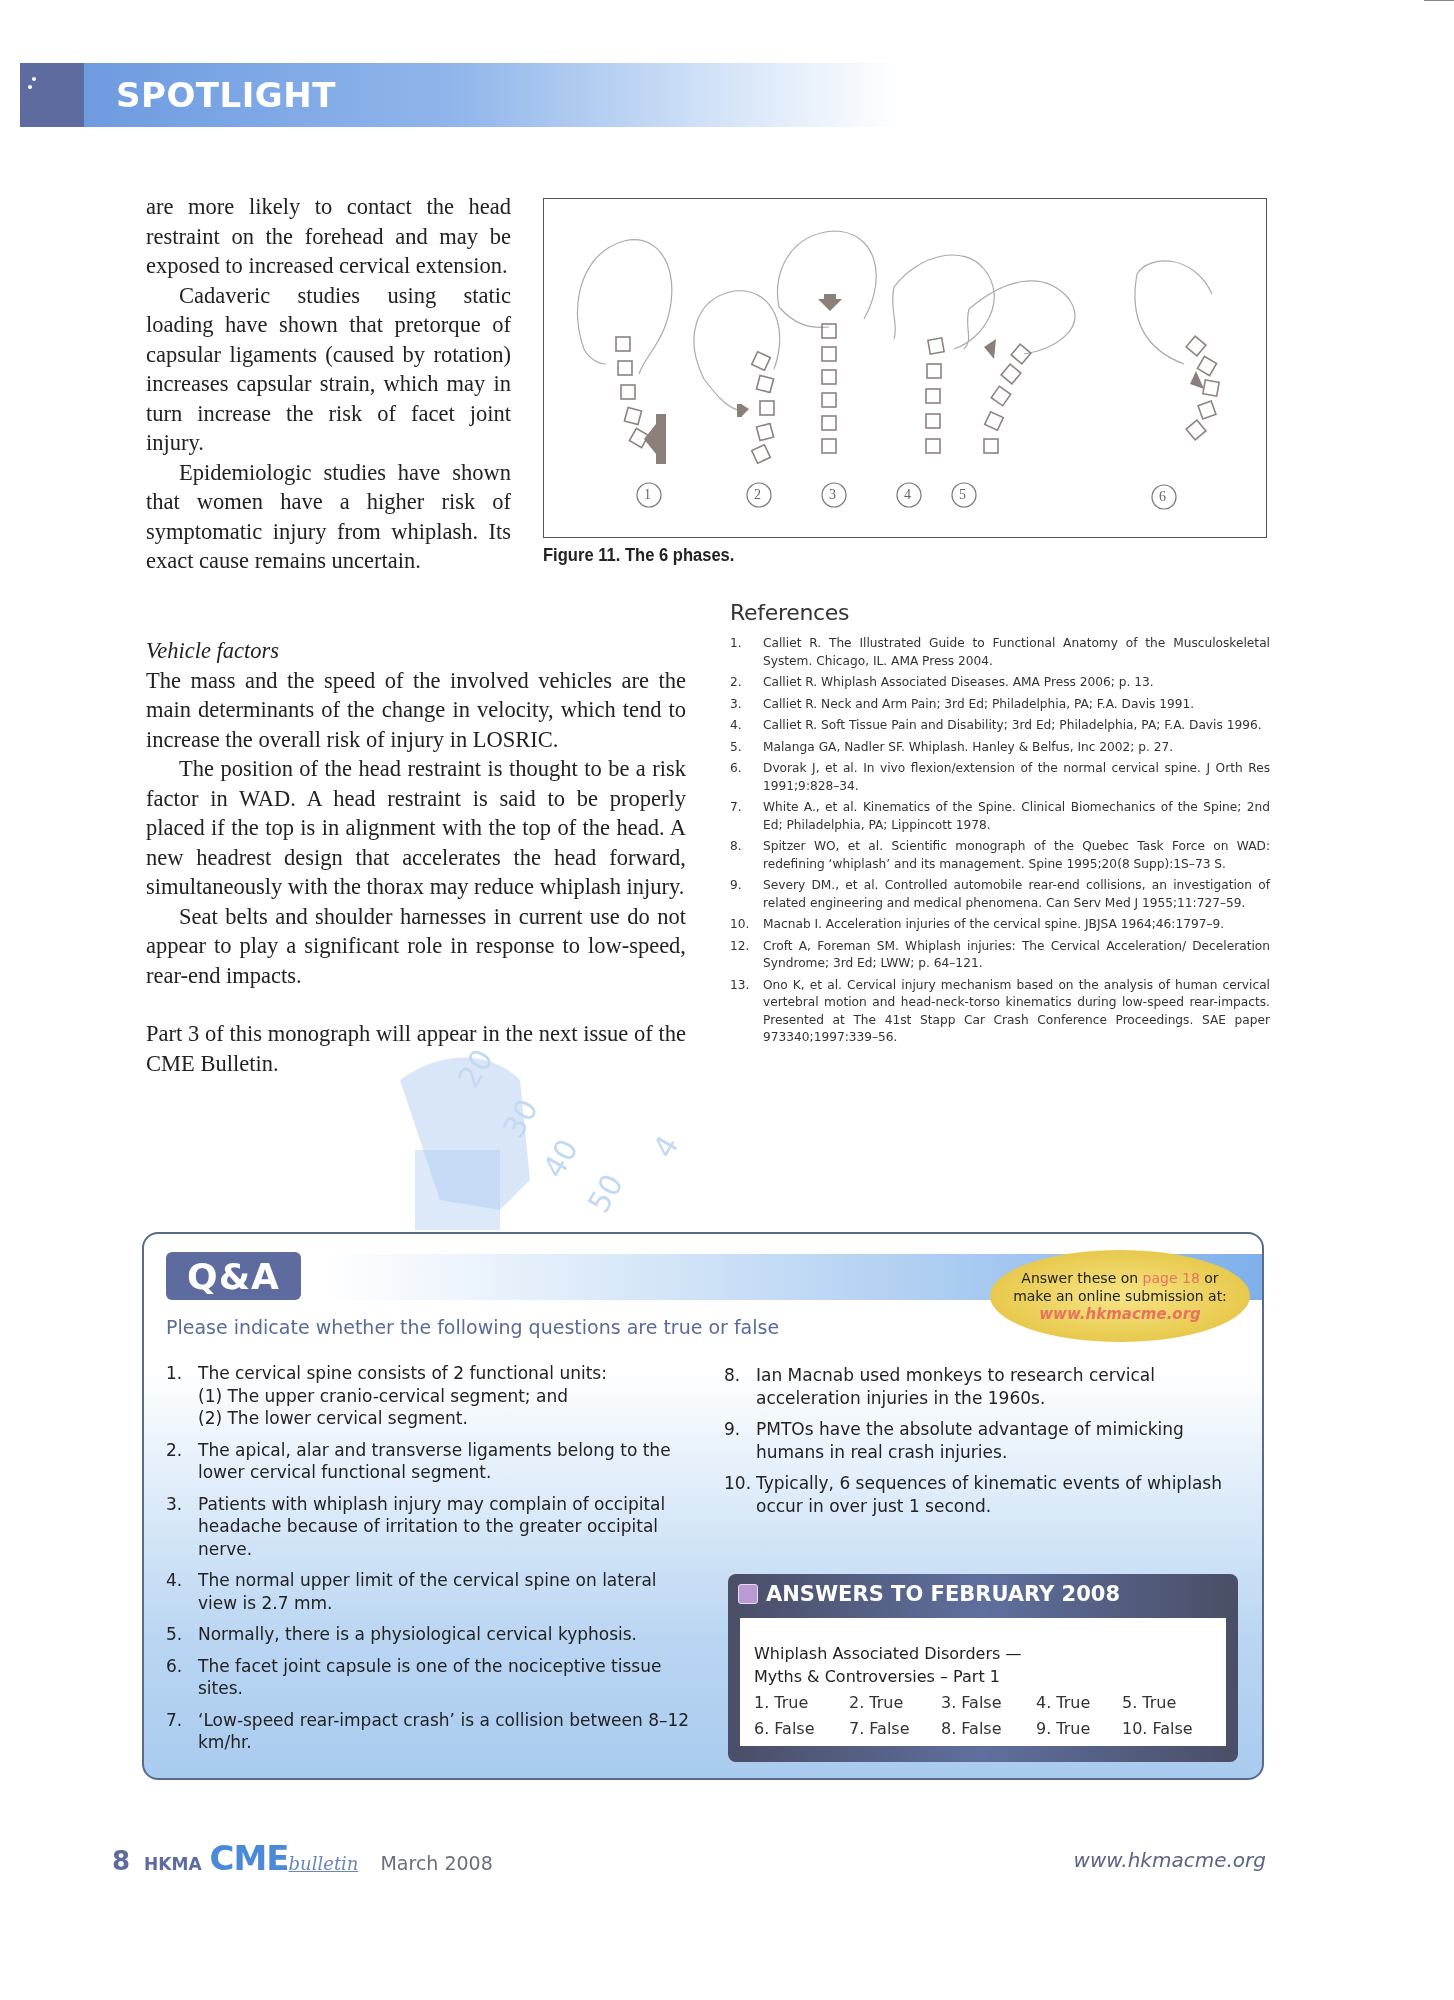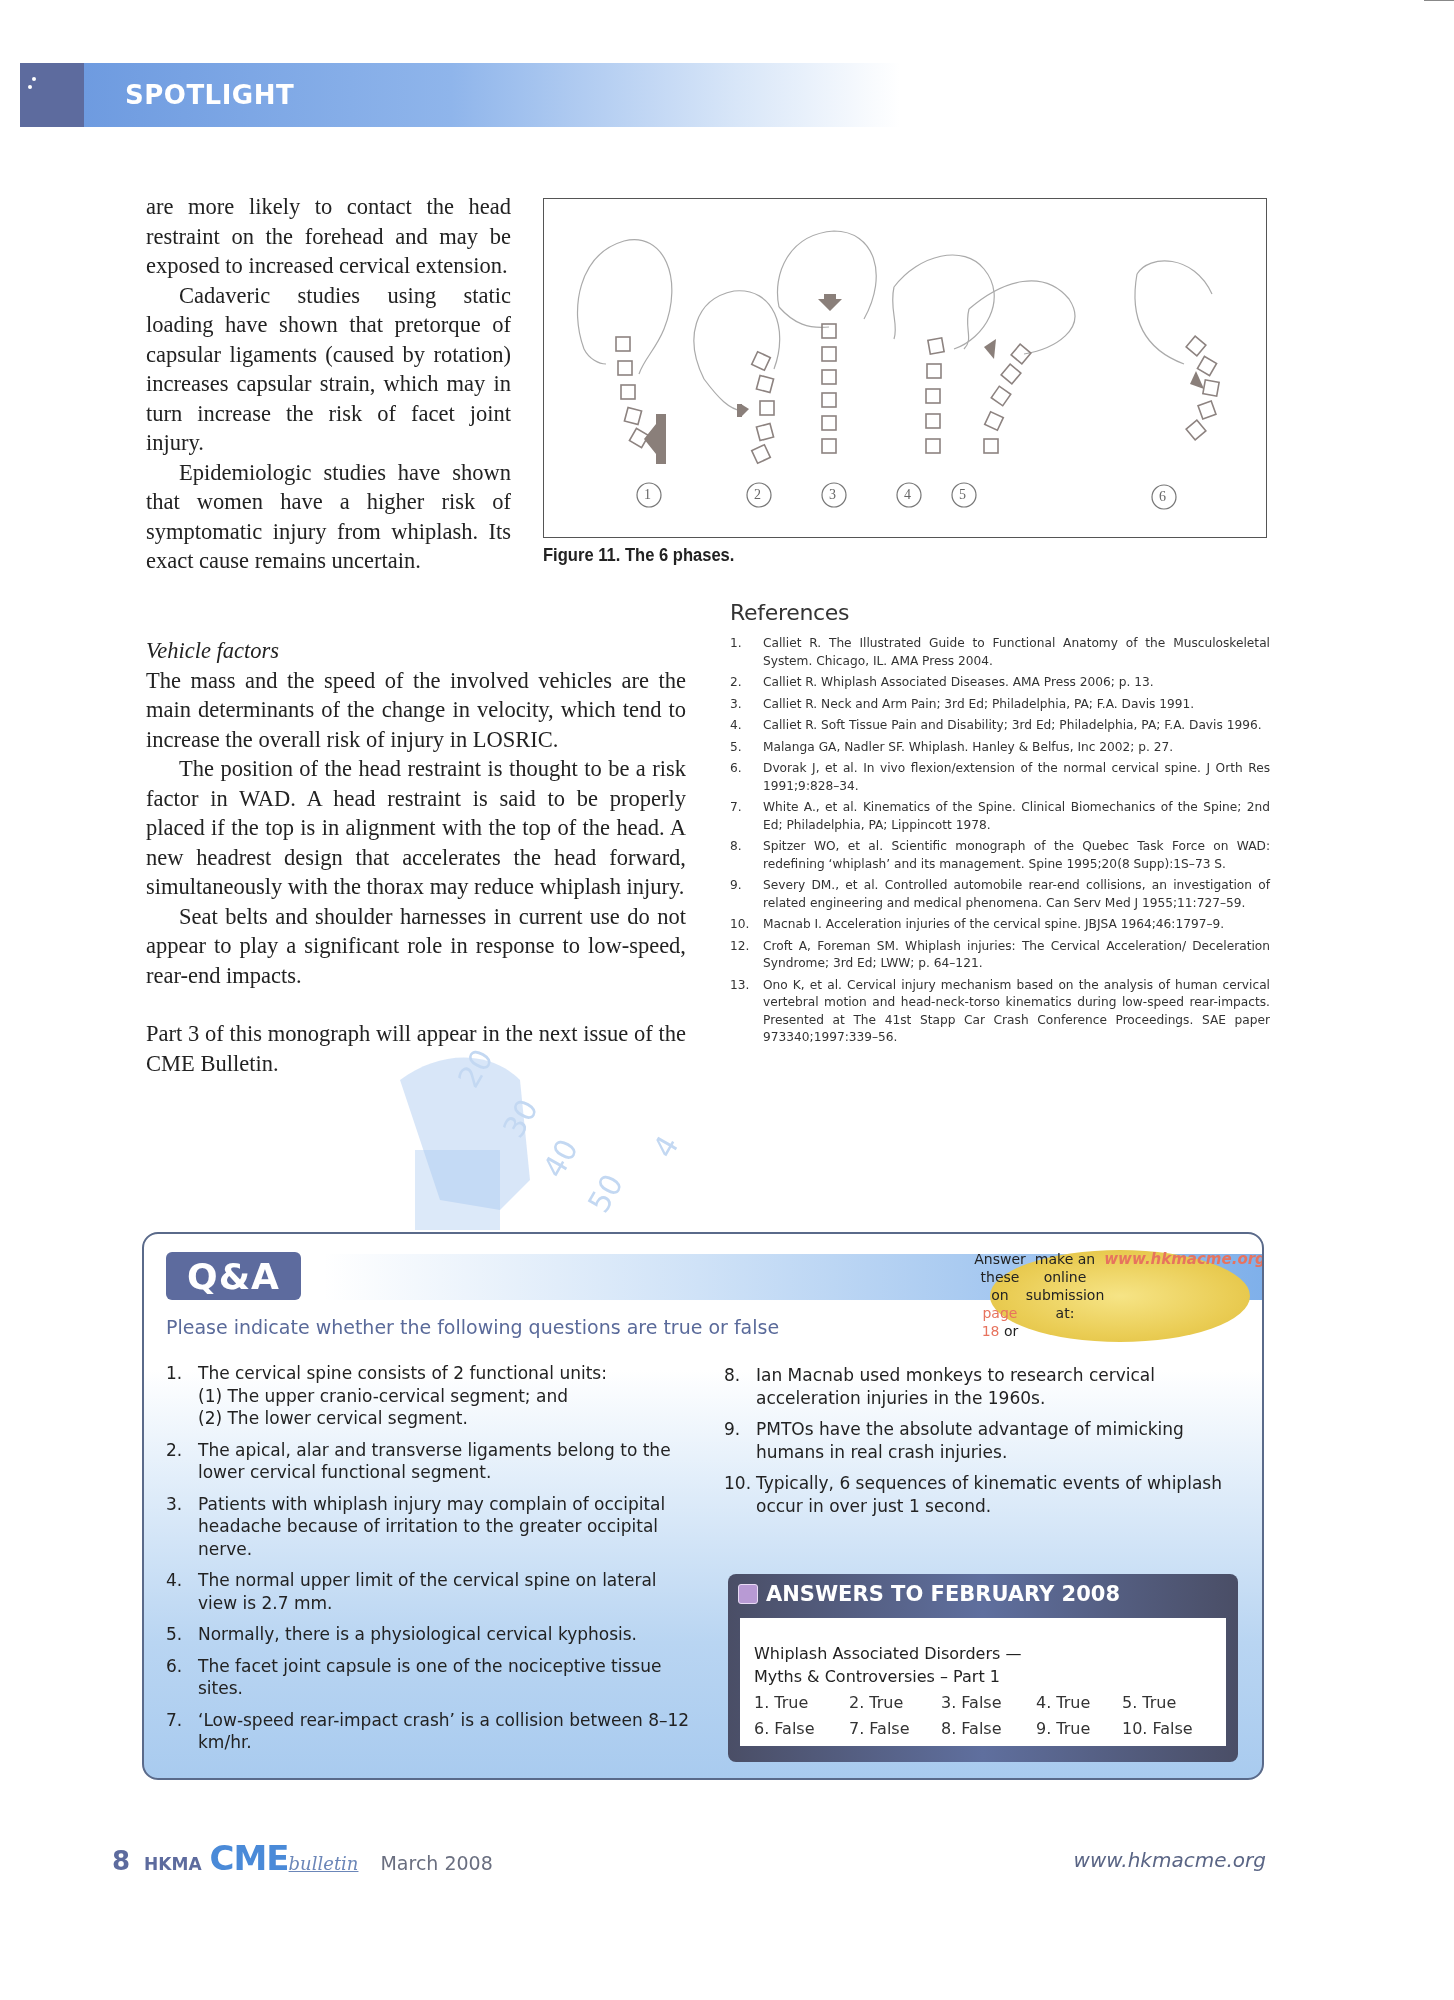--- a/index.html
+++ b/index.html
@@ -3,21 +3,21 @@
 <meta charset="utf-8">
 <style>
   html, body { margin:0; padding:0; }
   body { width:1454px; height:2000px; background:#ffffff; position:relative; overflow:hidden; font-family:"Liberation Sans", sans-serif; color:#2a2a2a; }
 
   
   .header { position:absolute; left:20px; top:63px; width:880px; height:64px; display:flex; }
   .header .corner { width:64px; height:64px; background:#5d6b9e; position:relative; }
   .header .corner span { position:absolute; width:4px; height:4px; background:#fff; border-radius:50%; }
   .header .band { flex:1; background:linear-gradient(90deg,#6e9be0 0%,#8fb5eb 45%,#d8e6f8 80%,#ffffff 100%); display:flex; align-items:center; }
-  .header .title { color:#fff; font-family:"DejaVu Sans", sans-serif; font-weight:bold; font-size:26px; letter-spacing:0.5px; margin-left:41px; }
+  .header .title { color:#fff; font-family:"DejaVu Sans", sans-serif; font-weight:bold; font-size:34px; letter-spacing:0.5px; margin-left:32px; }
 
   
   .serif { font-family:"Liberation Serif", serif; color:#222; }
   .col-left-top { position:absolute; left:146px; top:192px; width:365px; font-size:22.5px; line-height:29.5px; text-align:justify; }
   .col-left-top p { margin:0; }
   .indent { text-indent:33px; }
   .col-left-bottom { position:absolute; left:146px; top:636px; width:540px; font-size:22.5px; line-height:29.5px; text-align:justify; }
   .col-left-bottom p { margin:0; }
   .subhead { font-style:italic; }
   .gap { height:29px; }
@@ -37,21 +37,21 @@
   
   .watermark { position:absolute; left:380px; top:1030px; width:420px; height:280px; pointer-events:none; }
 
   
   .qa { position:absolute; left:142px; top:1232px; width:1122px; height:548px; border:2px solid #5a6a8a; border-radius:16px; box-sizing:border-box;
         background:linear-gradient(180deg,#ffffff 0%,#ffffff 25%,#e2eefa 45%,#b9d5f2 75%,#a9cbef 100%); overflow:hidden; }
   .qa-band { position:absolute; left:180px; top:20px; right:0; height:46px; background:linear-gradient(90deg,rgba(255,255,255,0) 0%,#cfe2f7 40%,#7fb0ea 100%); }
   .qa-badge { position:absolute; left:22px; top:18px; width:135px; height:48px; border-radius:6px; background:#5d6b9e; color:#fff; font-family:"DejaVu Sans", sans-serif; font-weight:bold; font-size:36px; display:flex; align-items:center; justify-content:center; letter-spacing:1px; }
   .qa-instruct { position:absolute; left:22px; top:82px; font-family:"DejaVu Sans", sans-serif; font-size:19px; color:#5a6a9a; }
   .qa-callout { position:absolute; right:12px; top:16px; width:260px; height:92px; border-radius:50%; background:radial-gradient(ellipse at center,#f6e486 0%,#eacd55 60%,#e6c74b 75%,rgba(240,210,100,0) 100%);
-        font-family:"DejaVu Sans", sans-serif; font-size:14px; color:#222; text-align:center; display:flex; justify-content:center; line-height:18px; }
+        font-family:"DejaVu Sans", sans-serif; font-size:14px; color:#222; text-align:center; display:flex; flex-direction:column; justify-content:center; line-height:18px; }
   .qa-callout .accent { color:#e7735e; }
   .qa-callout .url { color:#e7735e; font-style:italic; font-weight:bold; font-size:15px; }
 
   .qa-list { position:absolute; font-family:"DejaVu Sans", sans-serif; font-size:17px; line-height:22.5px; color:#222; list-style:none; margin:0; padding:0; }
   .qa-left { left:22px; top:128px; width:530px; }
   .qa-right { left:580px; top:130px; width:520px; }
   .qa-list li { display:flex; margin-bottom:9px; }
   .qa-list li .num { width:32px; flex-shrink:0; }
   .qa-list li .txt { flex:1; }
   .qa-list li .txt div { }

